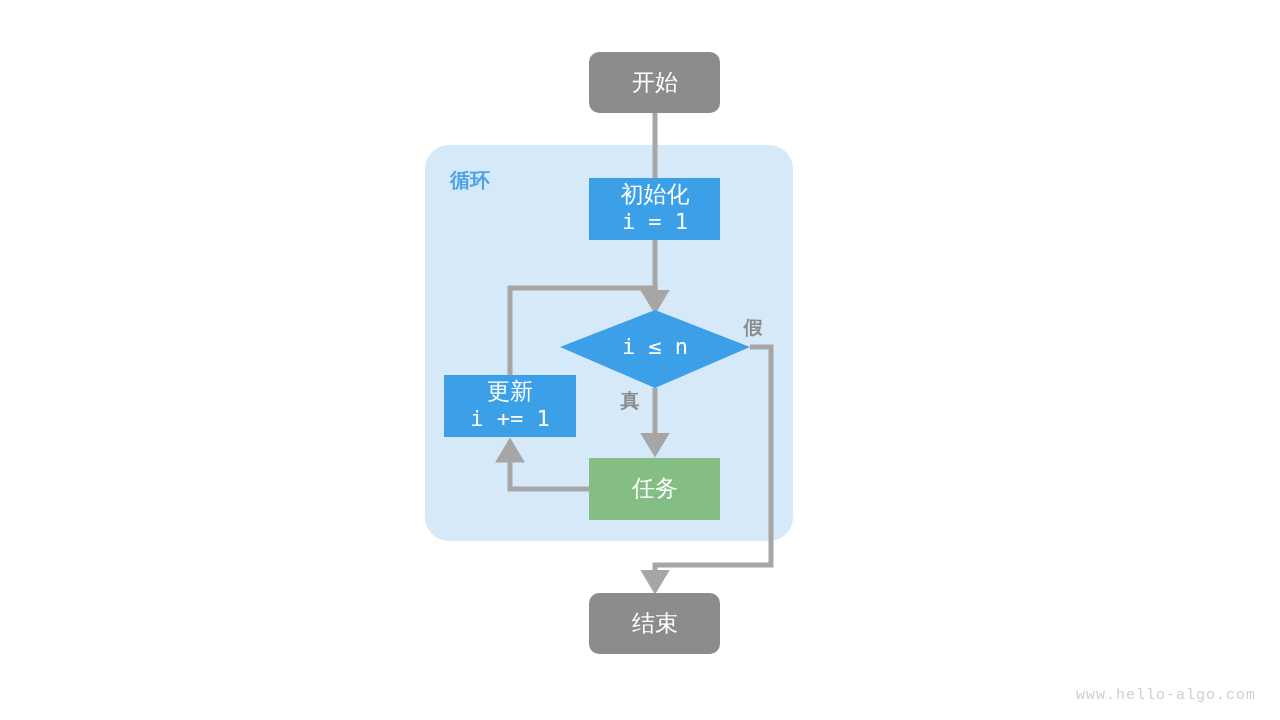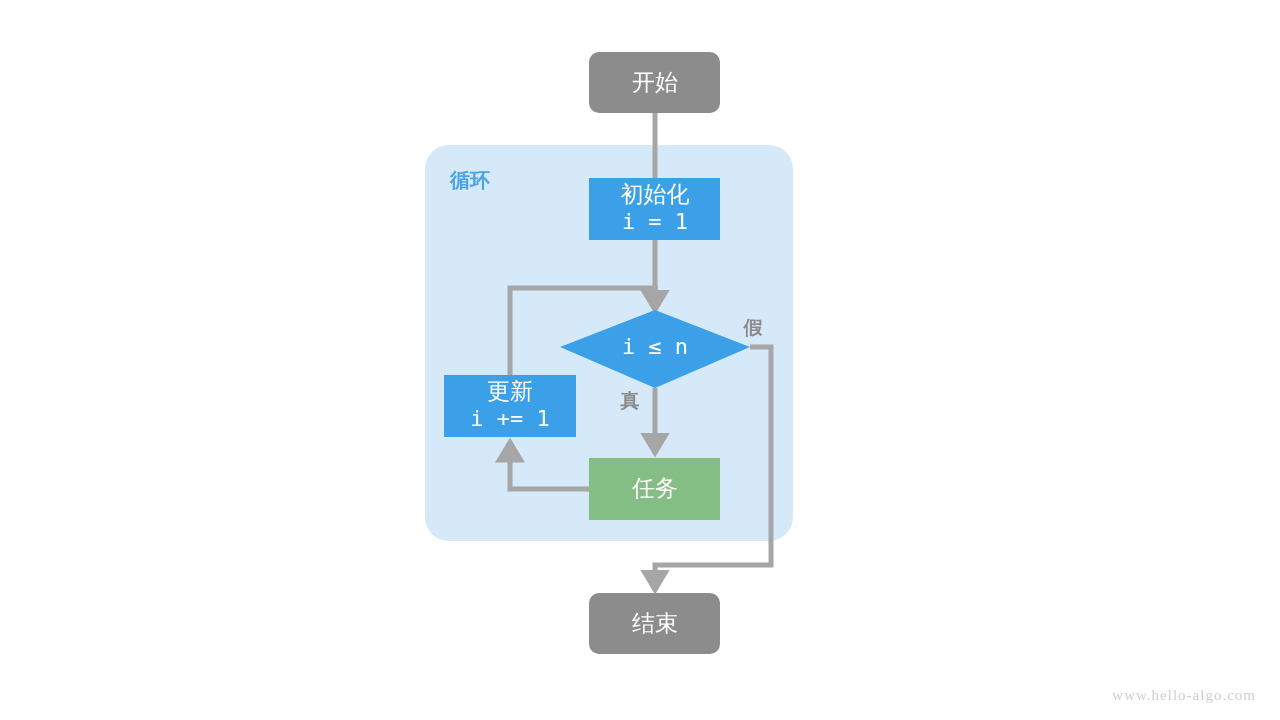--- a/index.html
+++ b/index.html
@@ -53,21 +53,21 @@
     font-size: 19px;
     font-weight: bold;
     fill: #8a8a8a;
     text-anchor: middle;
     dominant-baseline: middle;
   }
   .watermark {
     position: absolute;
     right: 24px;
     bottom: 16px;
-    font-family: Liberation Serif, serif;
+    font-family: Liberation Mono, monospace;
     font-size: 15px;
     letter-spacing: 1px;
     color: #cfcfcf;
     white-space: nowrap;
   }
 </style>
 </head>
 <body>
 
 <div id="stage">

